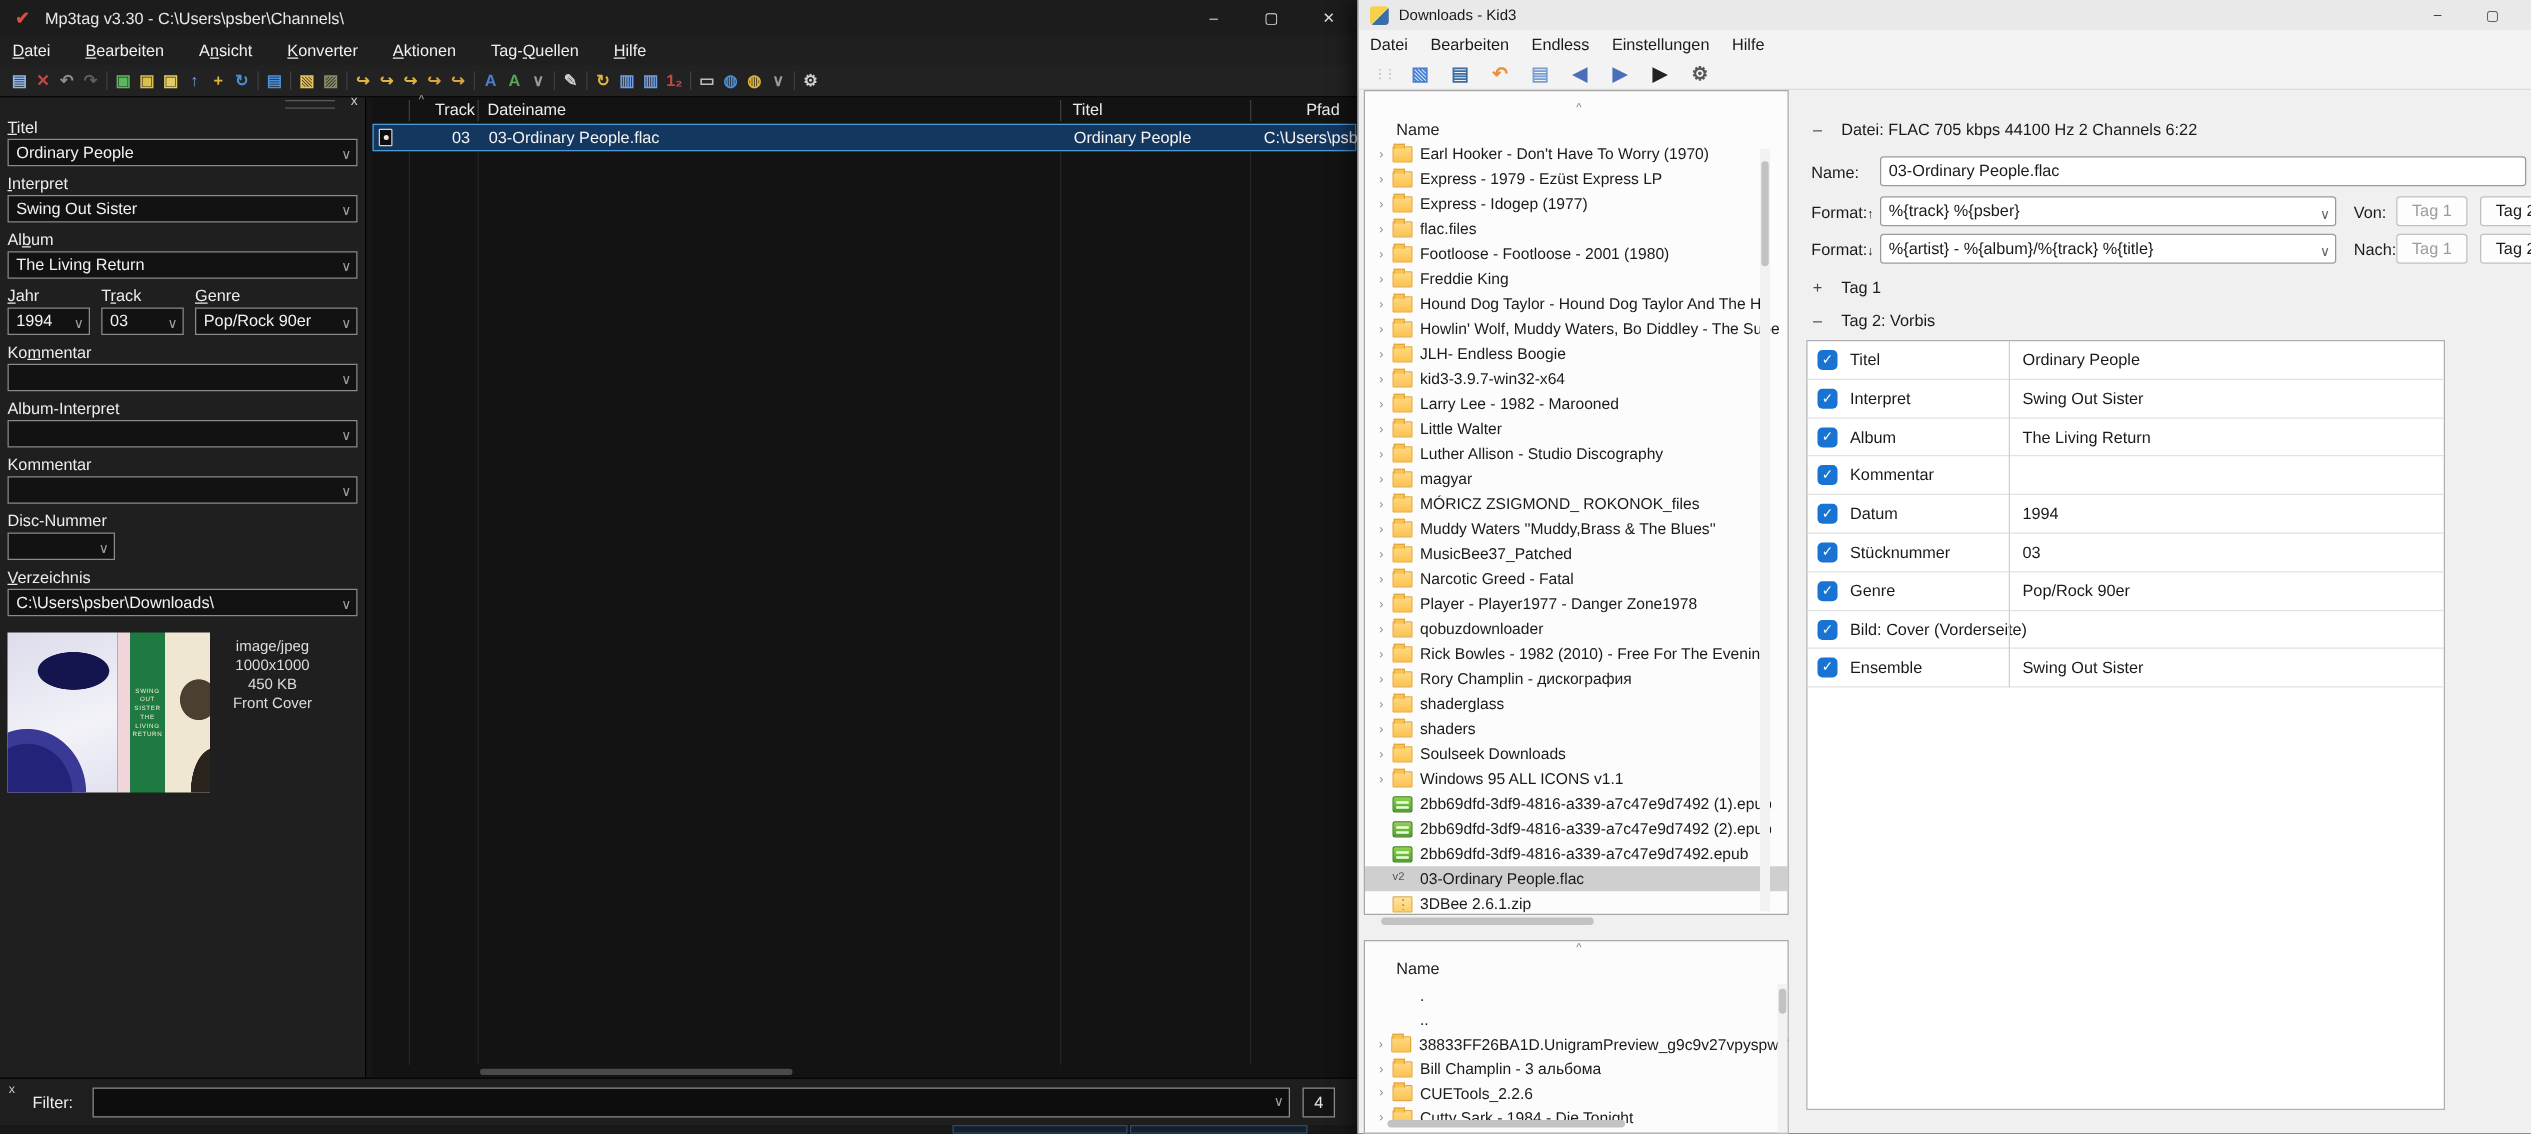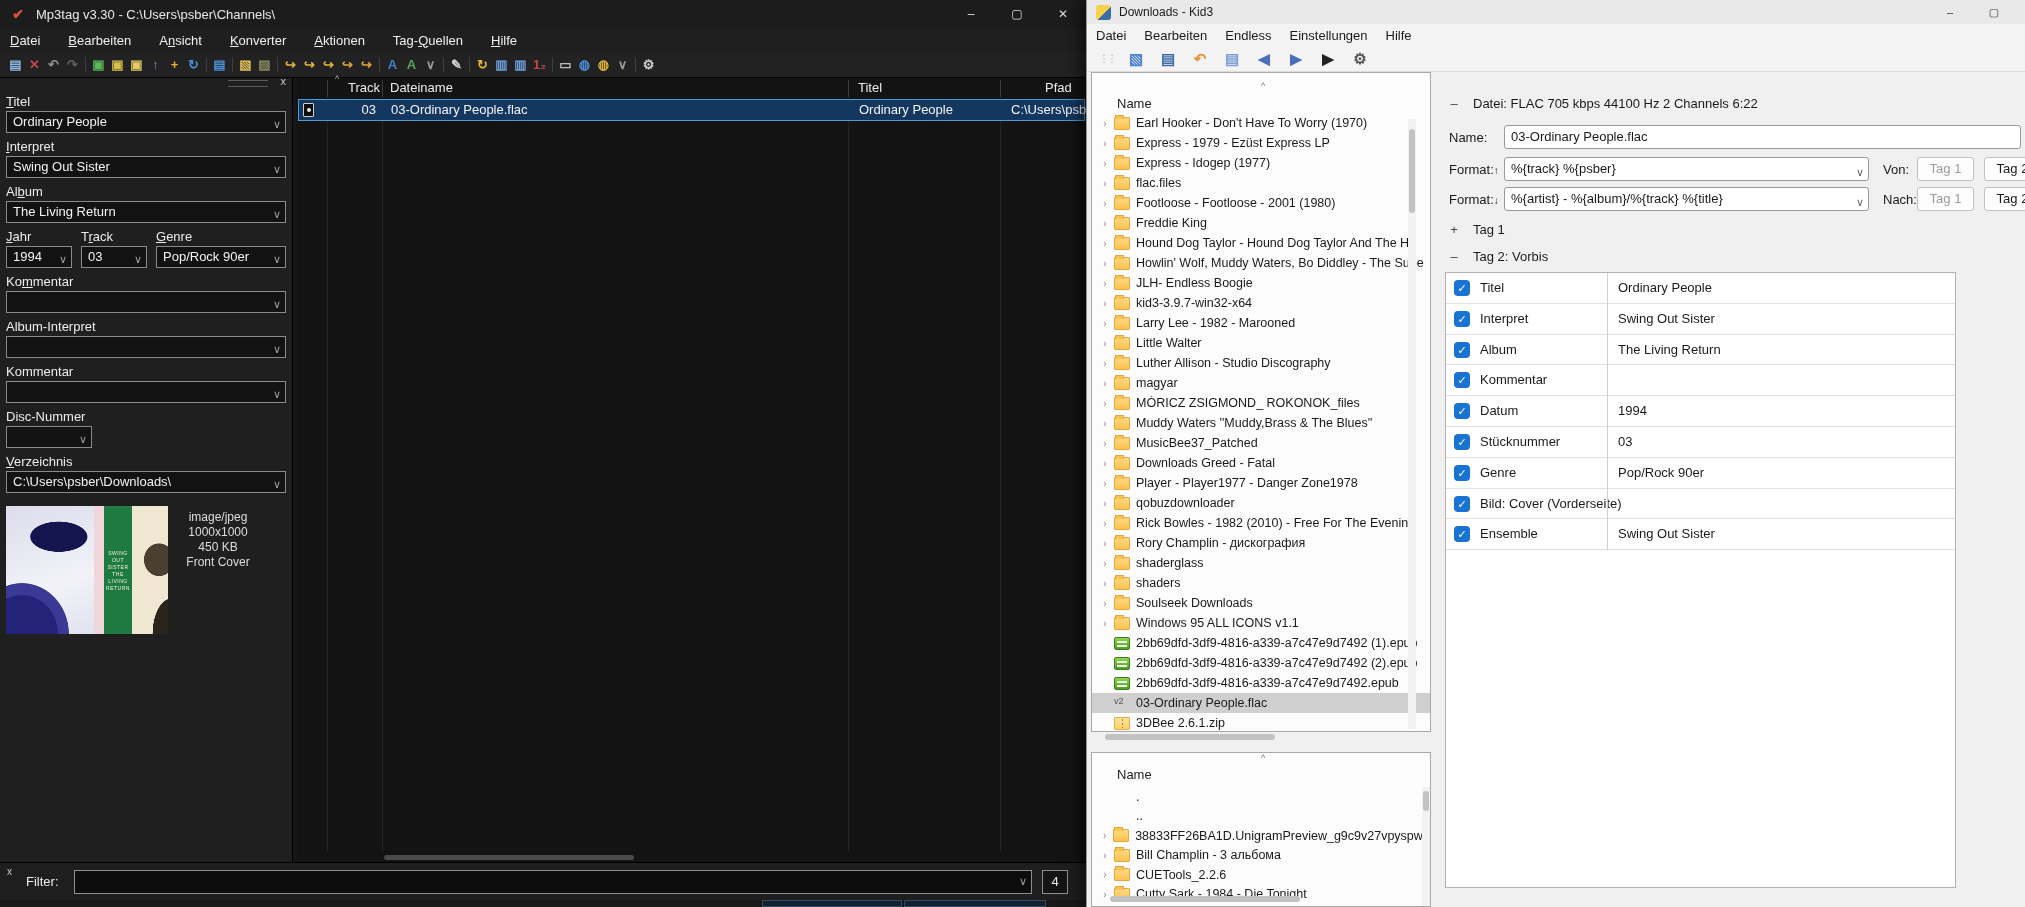--- a/index.html
+++ b/index.html
@@ -577,21 +577,21 @@
           <span class="tlabel">Muddy Waters ''Muddy,Brass &amp; The Blues''</span>
         </div>
         <div class="trow t-folder">
           <span class="chev">›</span>
           <span class="ticon"></span>
           <span class="tlabel">MusicBee37_Patched</span>
         </div>
         <div class="trow t-folder">
           <span class="chev">›</span>
           <span class="ticon"></span>
-          <span class="tlabel">Downloads Greed - Fatal</span>
+          <span class="tlabel">Narcotic Greed - Fatal</span>
         </div>
         <div class="trow t-folder">
           <span class="chev">›</span>
           <span class="ticon"></span>
           <span class="tlabel">Player - Player1977 - Danger Zone1978</span>
         </div>
         <div class="trow t-folder">
           <span class="chev">›</span>
           <span class="ticon"></span>
           <span class="tlabel">qobuzdownloader</span>

